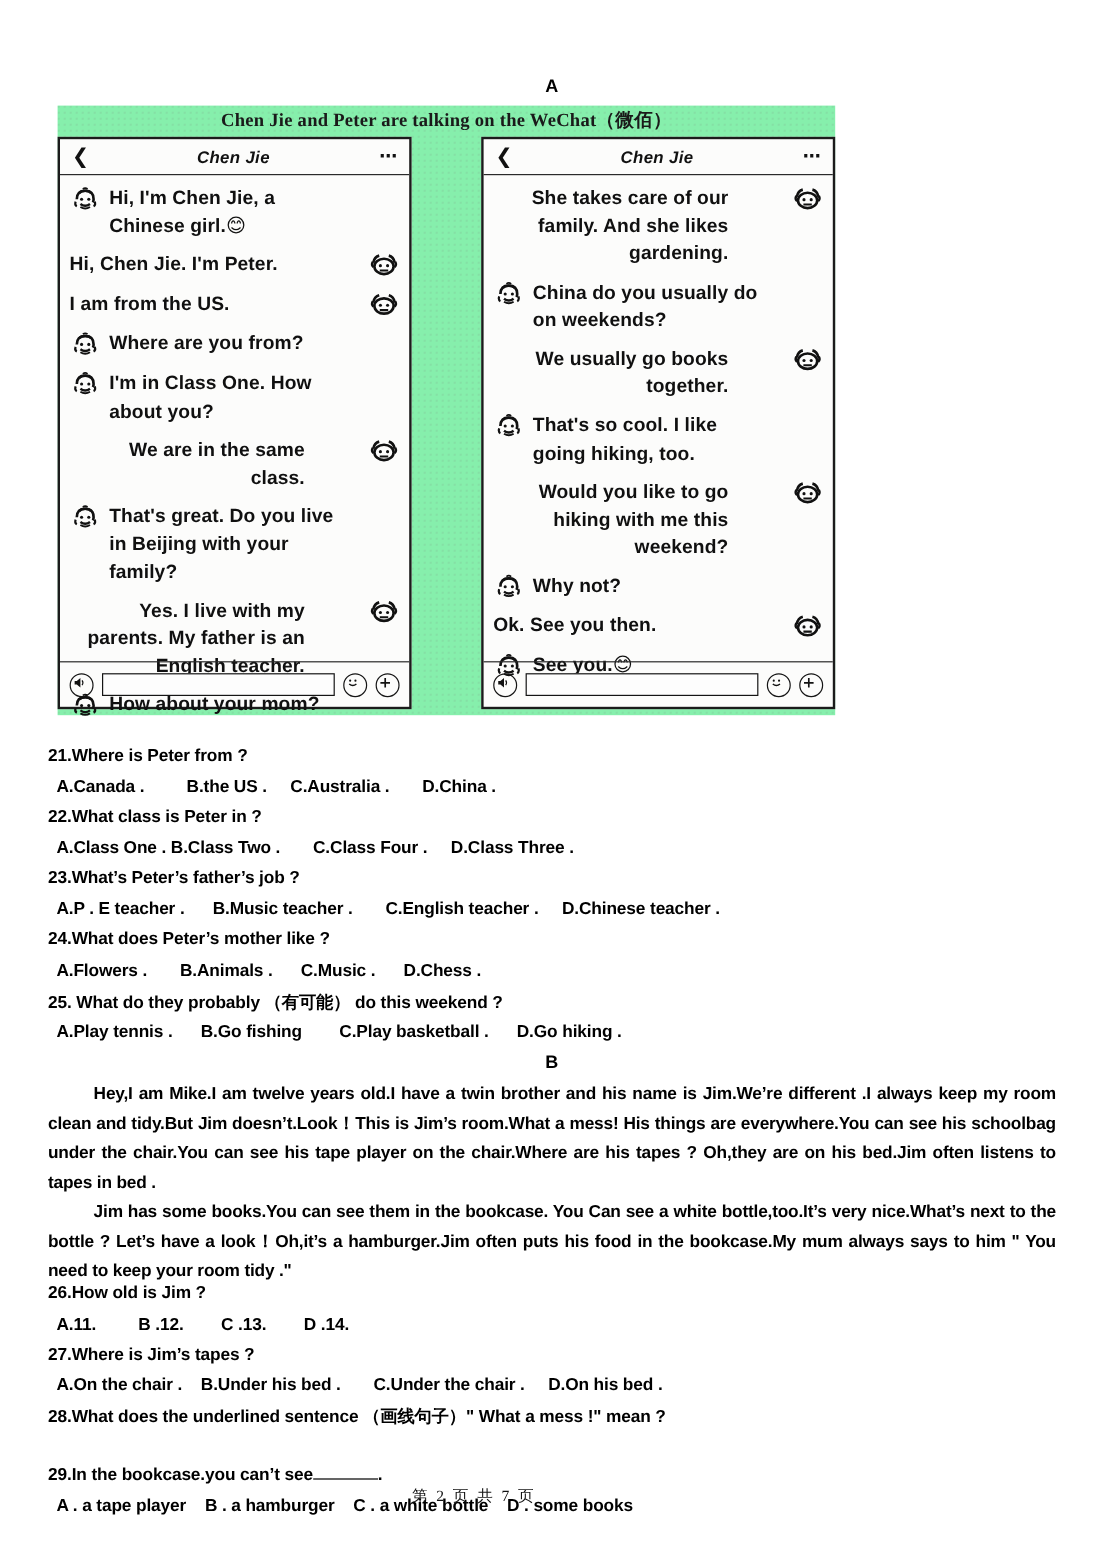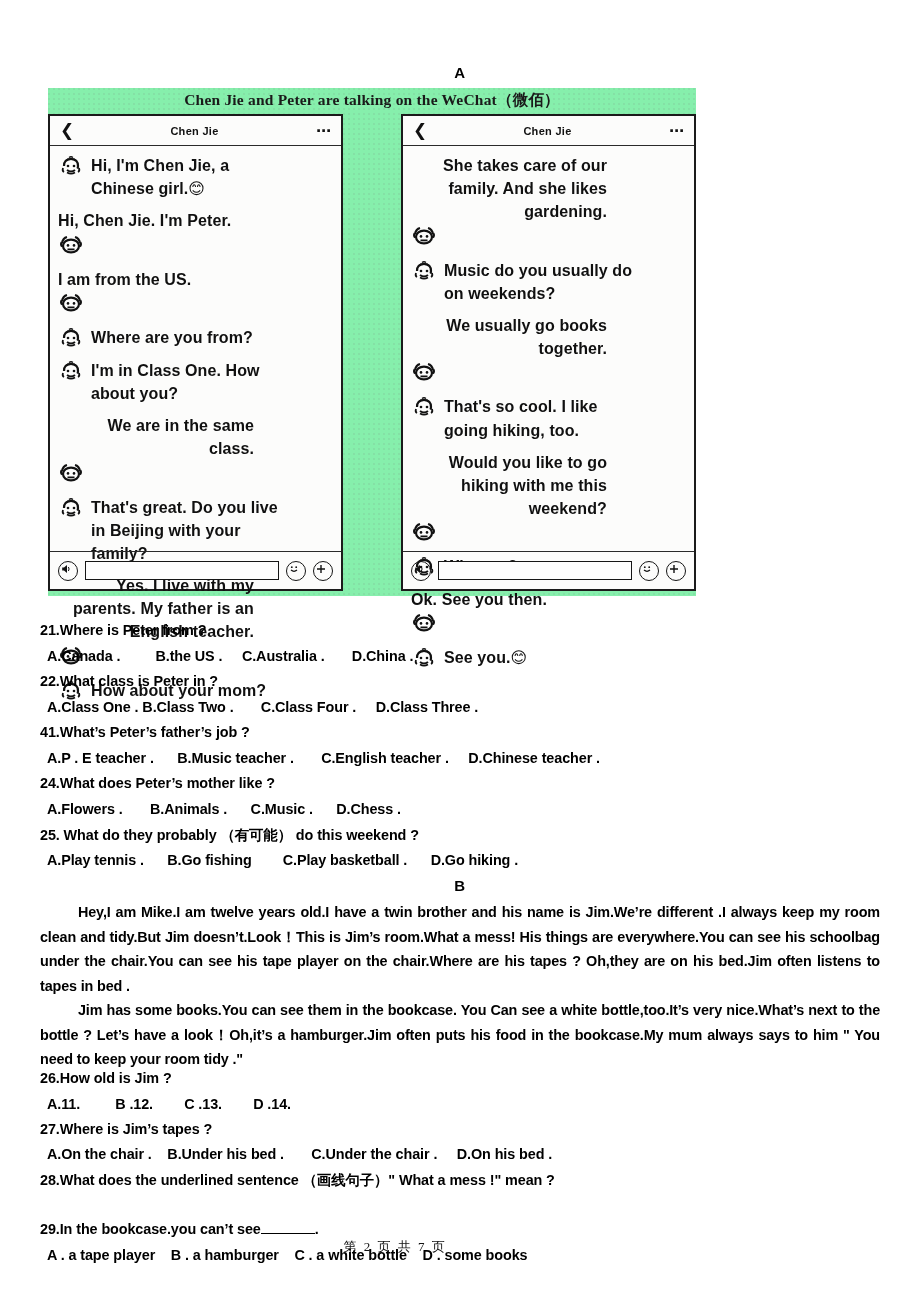--- a/index.html
+++ b/index.html
@@ -89,24 +89,25 @@
   .back-chevron {
     font-size: 17px;
     font-weight: bold;
     line-height: 1;
     color: #111;
     width: 16px;
   }
   .phone-title {
     flex: 1;
     text-align: center;
-    font-size: 11px;
+    font-size: 14px;
     font-weight: bold;
     letter-spacing: .3px;
     color: #111;
+    font-style: italic;
   }
   .dots-menu {
     width: 18px;
     text-align: right;
     font-size: 15px;
     font-weight: bold;
     line-height: 6px;
     color: #111;
   }
 
@@ -116,21 +117,21 @@
     padding: 8px 8px 0 8px;
     box-sizing: border-box;
   }
 
   .msg {
     display: flex;
     align-items: flex-start;
     margin-bottom: 9px;
   }
   .msg.left  { justify-content: flex-start; }
-  .msg.right { justify-content: space-between; flex-direction: column; }
+  .msg.right { justify-content: space-between; }
 
   .bubble-text {
     font-size: 16px;
     font-weight: bold;
     line-height: 1.45;
     color: #101010;
     letter-spacing: .1px;
     max-width: 196px;
   }
   .msg.left  .bubble-text { margin-left: 7px; text-align: left; }
@@ -411,21 +412,21 @@
                 <path d="M6 12 q0-7 7-7 q7 0 7 7 q0 1.5-.6 2.6" fill="none" stroke="#111" stroke-width="2.2"></path>
                 <path d="M8 7 q1.5-2 5-2 q3.5 0 5 2" fill="none" stroke="#111" stroke-width="2"></path>
                 <circle cx="10" cy="12" r="1.3" fill="#111"></circle>
                 <circle cx="16" cy="12" r="1.3" fill="#111"></circle>
                 <path d="M9 16 q4 3 8 0" fill="none" stroke="#111" stroke-width="2"></path>
                 <path d="M5 14 q-1 3 1 4 M21 14 q1 3-1 4" fill="none" stroke="#111" stroke-width="1.8"></path>
                 <path d="M9 18.5 q4 2.5 8 0" fill="none" stroke="#111" stroke-width="1.6"></path>
                 <path d="M11 3.5 q2-1.5 4 0" fill="none" stroke="#111" stroke-width="1.4"></path>
               </svg>
             </span>
-            <span class="bubble-text">Music do you usually do on weekends?</span>
+            <span class="bubble-text">China do you usually do on weekends?</span>
           </div>
           <div class="msg right">
             <span class="bubble-text">We usually go books together.</span>
             <span class="avatar">
               <svg width="26" height="24" viewBox="0 0 26 24">
                 <path d="M4 10 q1-5 5-6 M22 10 q-1-5-5-6" fill="none" stroke="#111" stroke-width="2.2"></path>
                 <ellipse cx="13" cy="13" rx="8" ry="6.4" fill="none" stroke="#111" stroke-width="2.2"></ellipse>
                 <circle cx="10" cy="12.4" r="1.3" fill="#111"></circle>
                 <circle cx="16" cy="12.4" r="1.3" fill="#111"></circle>
                 <path d="M9.5 16.4 h7" stroke="#111" stroke-width="1.8"></path>
@@ -526,21 +527,21 @@
             </svg>
         </span>
       </div>
     </div>
   </div>
 
   <div class="q" style="top:622px">21.Where is Peter from ?</div>
   <div class="q opts" style="top:648px">A.Canada .&nbsp;&nbsp;&nbsp;&nbsp;&nbsp;&nbsp;&nbsp;&nbsp; B.the US .&nbsp;&nbsp;&nbsp;&nbsp; C.Australia .&nbsp;&nbsp;&nbsp;&nbsp;&nbsp;&nbsp; D.China .</div>
   <div class="q" style="top:673px">22.What class is Peter in ?</div>
   <div class="q opts" style="top:699px">A.Class One . B.Class Two .&nbsp;&nbsp;&nbsp;&nbsp;&nbsp;&nbsp; C.Class Four .&nbsp;&nbsp;&nbsp;&nbsp; D.Class Three .</div>
-  <div class="q" style="top:724px">41.What’s Peter’s father’s job ?</div>
+  <div class="q" style="top:724px">23.What’s Peter’s father’s job ?</div>
   <div class="q opts" style="top:750px">A.P . E teacher .&nbsp;&nbsp;&nbsp;&nbsp;&nbsp; B.Music teacher .&nbsp;&nbsp;&nbsp;&nbsp;&nbsp;&nbsp; C.English teacher .&nbsp;&nbsp;&nbsp;&nbsp; D.Chinese teacher .</div>
   <div class="q" style="top:775px">24.What does Peter’s mother like ?</div>
   <div class="q opts" style="top:801px">A.Flowers .&nbsp;&nbsp;&nbsp;&nbsp;&nbsp;&nbsp; B.Animals .&nbsp;&nbsp;&nbsp;&nbsp;&nbsp; C.Music .&nbsp;&nbsp;&nbsp;&nbsp;&nbsp; D.Chess .</div>
   <div class="q" style="top:826px">25. What do they probably （有可能） do this weekend ?</div>
   <div class="q opts" style="top:852px">A.Play tennis .&nbsp;&nbsp;&nbsp;&nbsp;&nbsp; B.Go fishing&nbsp;&nbsp;&nbsp;&nbsp;&nbsp;&nbsp;&nbsp; C.Play basketball .&nbsp;&nbsp;&nbsp;&nbsp;&nbsp; D.Go hiking .</div>
 
   <div class="section-label" id="section-b-label" style="top:877px">B</div>
 
   <div class="passage" style="top:900px">
     <p>Hey,I am Mike.I am twelve years old.I have a twin brother and his name is Jim.We’re different .I always keep my room clean and tidy.But Jim doesn’t.Look！This is Jim’s room.What a mess! His things are everywhere.You can see his schoolbag under the chair.You can see his tape player on the chair.Where are his tapes ? Oh,they are on his bed.Jim often listens to tapes in bed .</p>

